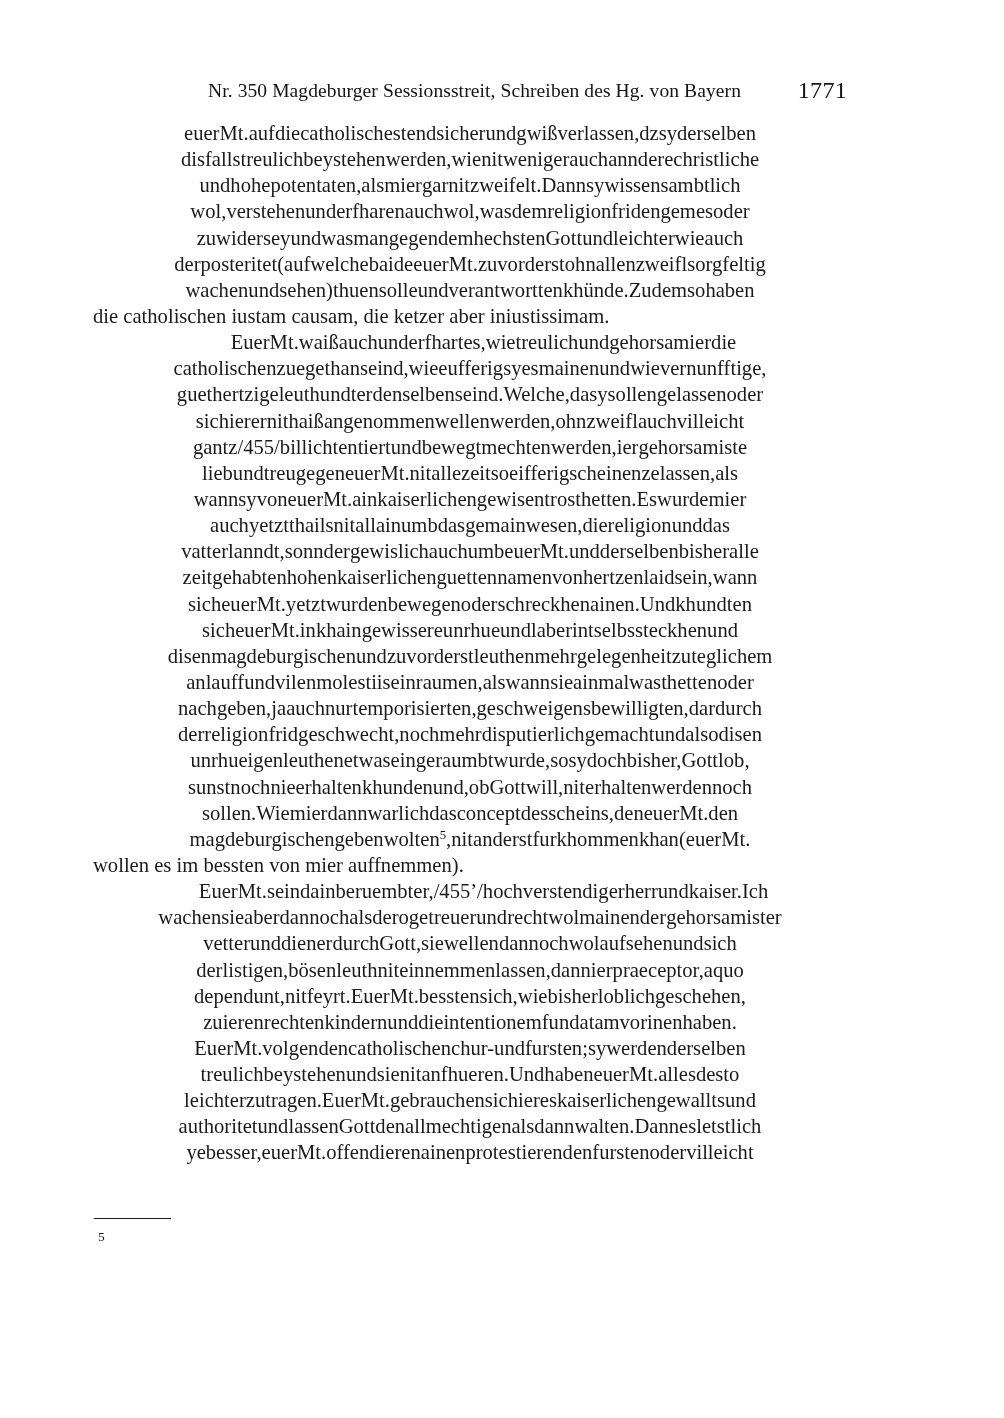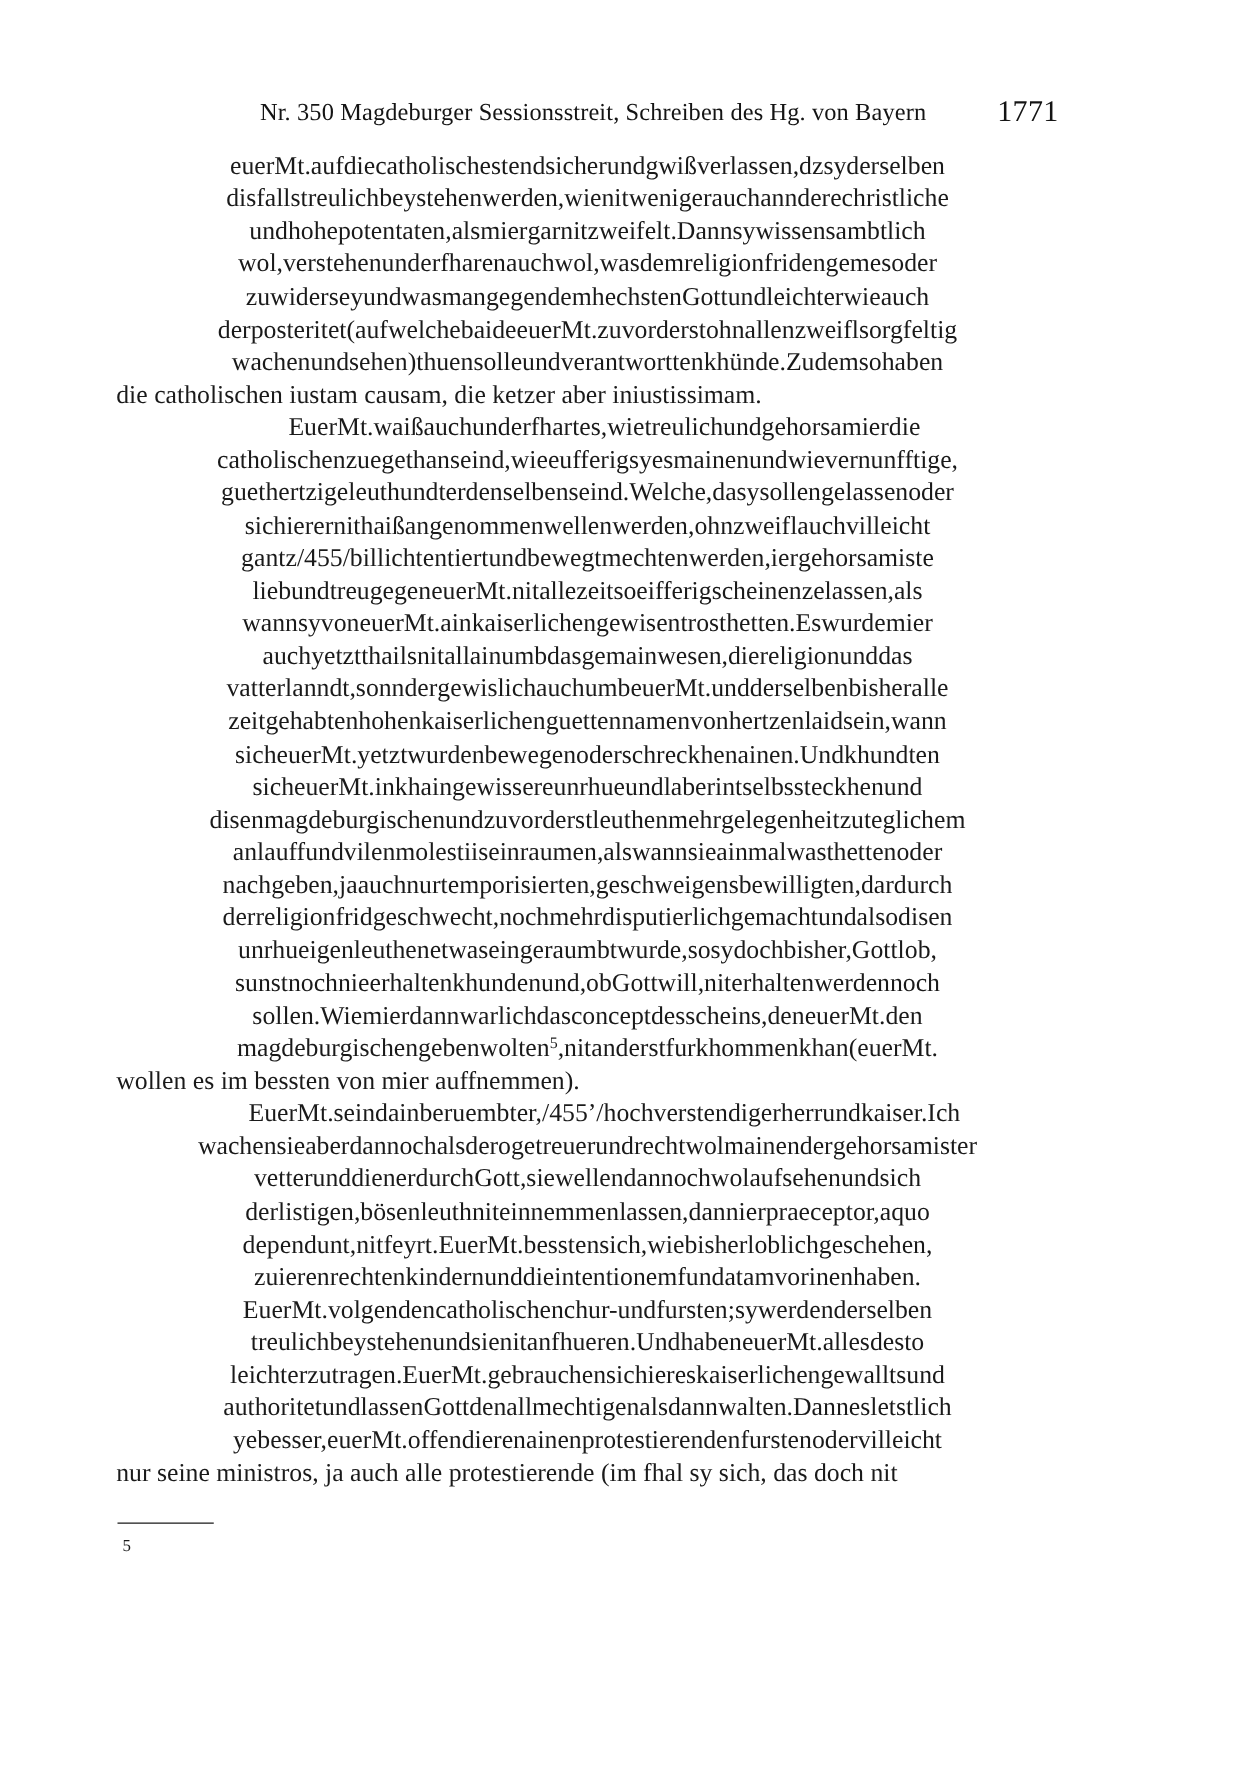--- a/index.html
+++ b/index.html
@@ -649,21 +649,20 @@
           <span>besser,</span>
           <span>euer</span>
           <span>Mt.</span>
           <span>offendieren</span>
           <span>ainen</span>
           <span>protestierenden</span>
           <span>fursten</span>
           <span>oder</span>
           <span>villeicht</span>
         </div>
-        <div class="ln last">nur seine ministros, ja auch alle protestierende (im fhal sy sich, das doch nit</div>
       </div>
     </div>
 
   <div class="footnote-area">
     <div class="fn-rule"></div>
     <div class="fn-line">
       <span class="fn-num">5</span>
     </div>
   </div>
 

